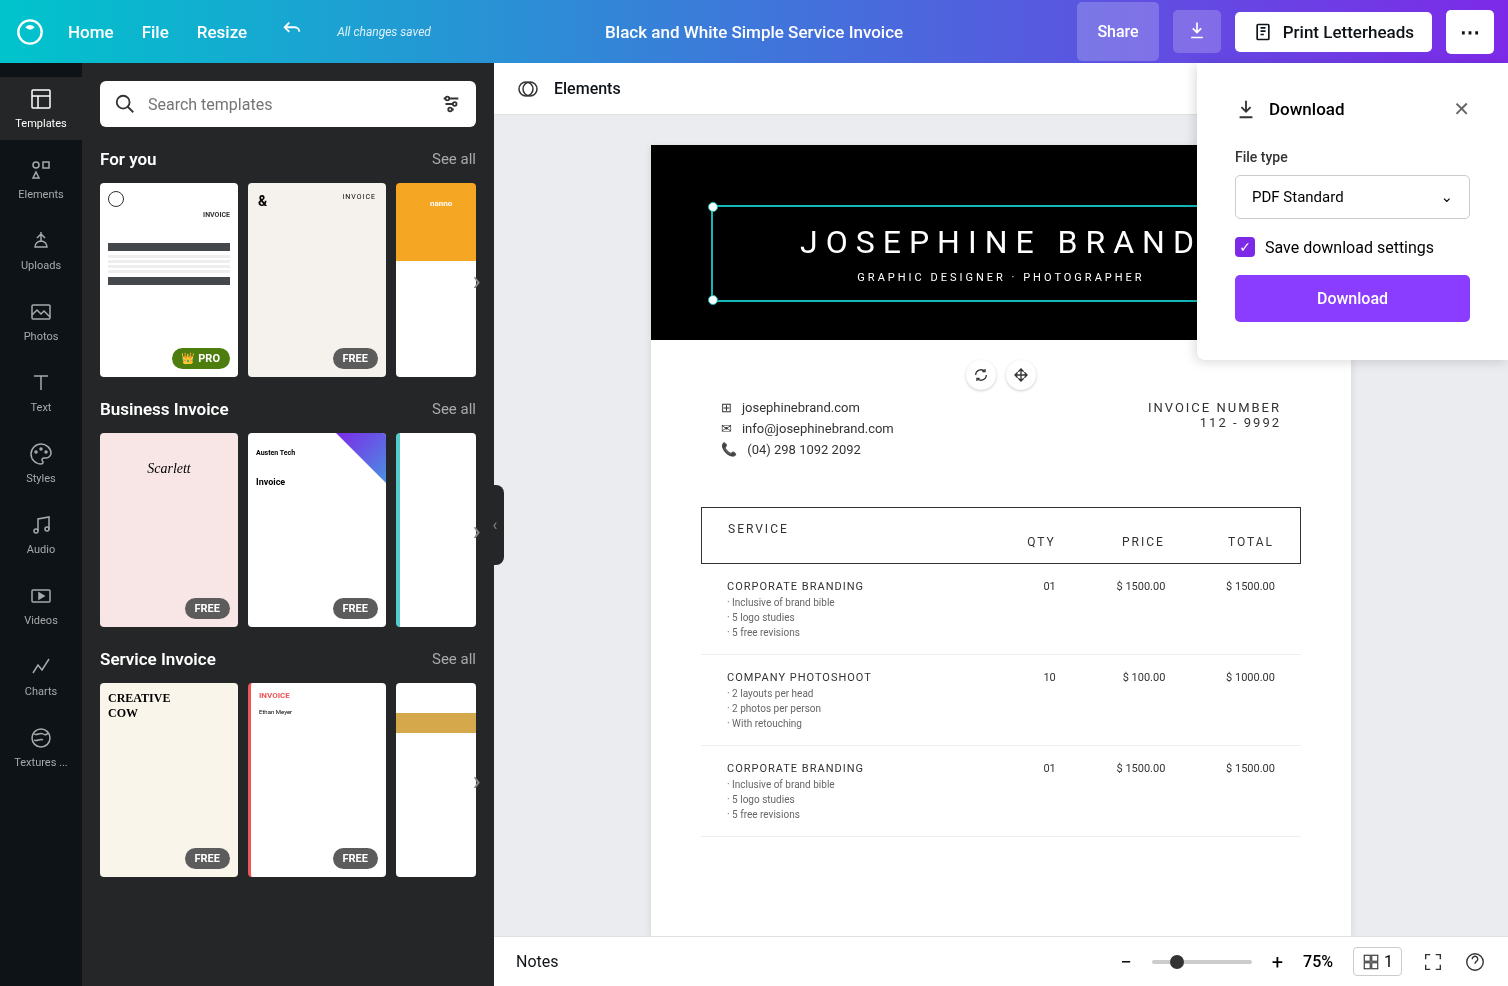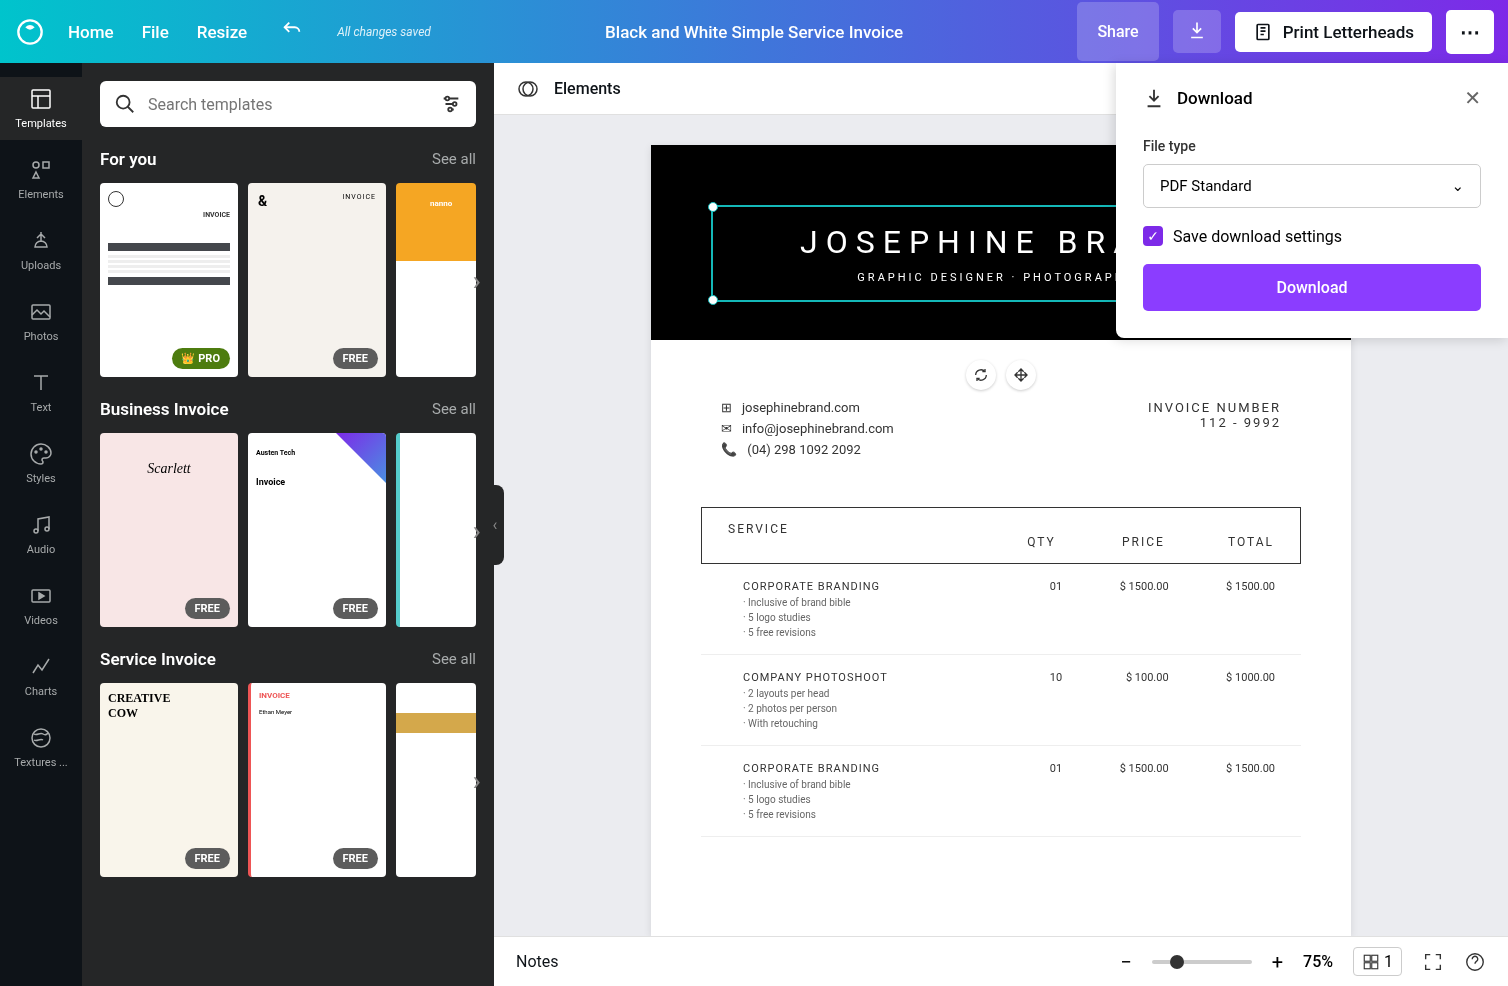--- a/index.html
+++ b/index.html
@@ -63,26 +63,26 @@
 .doc-info { display: flex; justify-content: space-between; padding: 60px 70px 30px; }
 .info-left { display: flex; flex-direction: column; gap: 6px; font-size: 13px; color: #333; }
 .info-left div { display: flex; align-items: center; gap: 10px; }
 .info-right { text-align: right; font-size: 13px; letter-spacing: 2px; color: #333; }
 
 .doc-table { margin: 20px 50px; }
 .table-header { display: flex; border: 1px solid #333; padding: 14px 26px; font-size: 12px; letter-spacing: 2px; color: #333; }
 .col-service { flex: 2; }
 .col-qty, .col-price, .col-total { flex: 1; text-align: right; margin-top: 13px; }
 .table-row { display: flex; padding: 16px 26px; font-size: 11px; color: #333; border-bottom: 1px solid #eee; }
-.row-service { flex: 2; letter-spacing: 1px; margin-left: 16px; }
+.row-service { flex: 2; letter-spacing: 1px; }
 .row-service .sub { letter-spacing: 0; font-size: 10px; color: #666; margin-top: 4px; }
 .row-qty, .row-price, .row-total { flex: 1; text-align: right; }
 
 
-.download-panel { position: absolute; top: 63px; right: 0; width: 392px; background: white; box-shadow: -2px 2px 12px rgba(0,0,0,0.15); border-radius: 0 0 0 8px; padding: 5px; z-index: 100; }
+.download-panel { position: absolute; top: 63px; right: 0; width: 311px; background: white; box-shadow: -2px 2px 12px rgba(0,0,0,0.15); border-radius: 0 0 0 8px; padding: 16px; z-index: 100; }
 .dl-header { display: flex; align-items: center; justify-content: space-between; padding: 18px 22px; }
 .dl-title { display: flex; align-items: center; gap: 12px; font-size: 17px; font-weight: 500; }
 .dl-close { cursor: pointer; color: #666; font-size: 20px; }
 .dl-body { padding: 10px 22px 22px; }
 .dl-label { font-size: 14px; font-weight: 500; color: #333; margin-bottom: 10px; }
 .dl-select { border: 1px solid #ccc; border-radius: 5px; padding: 12px 16px; display: flex; justify-content: space-between; align-items: center; cursor: pointer; font-size: 15px; }
 .dl-check { display: flex; align-items: center; gap: 10px; margin: 18px 0; }
 .dl-checkbox { width: 20px; height: 20px; background: #7d2ae8; border-radius: 4px; display: flex; align-items: center; justify-content: center; color: white; font-size: 14px; }
 .dl-button { width: 100%; background: #8b3dff; color: white; border: none; padding: 14px; border-radius: 5px; font-size: 16px; font-weight: 500; cursor: pointer; }
 

